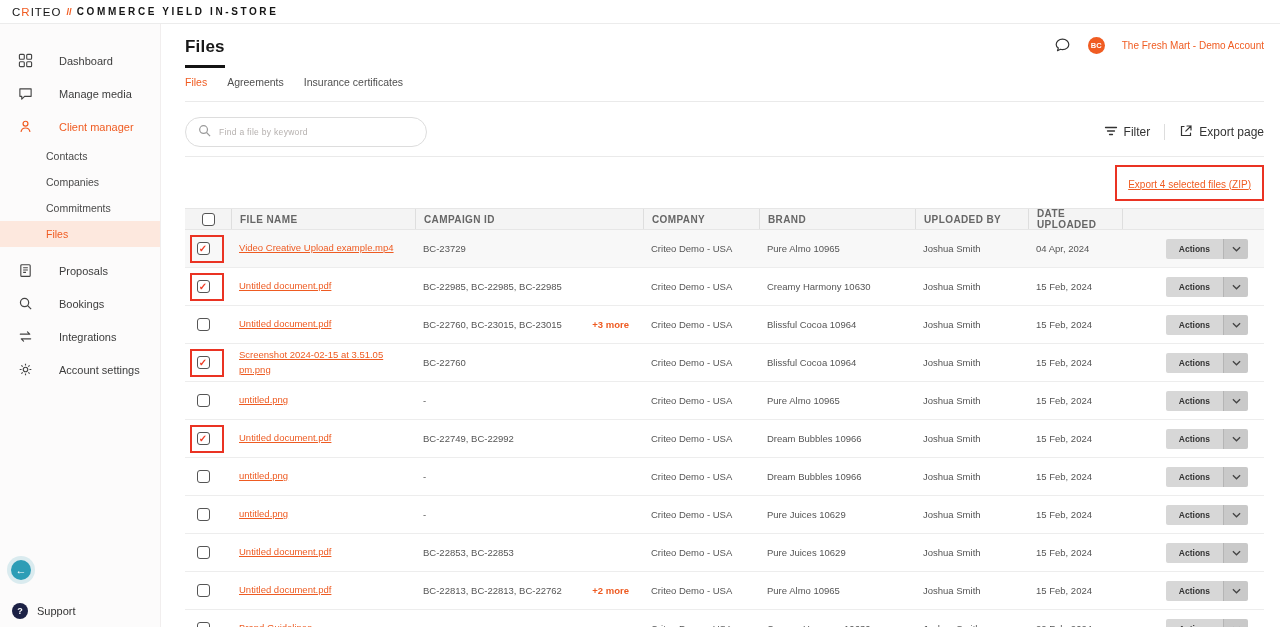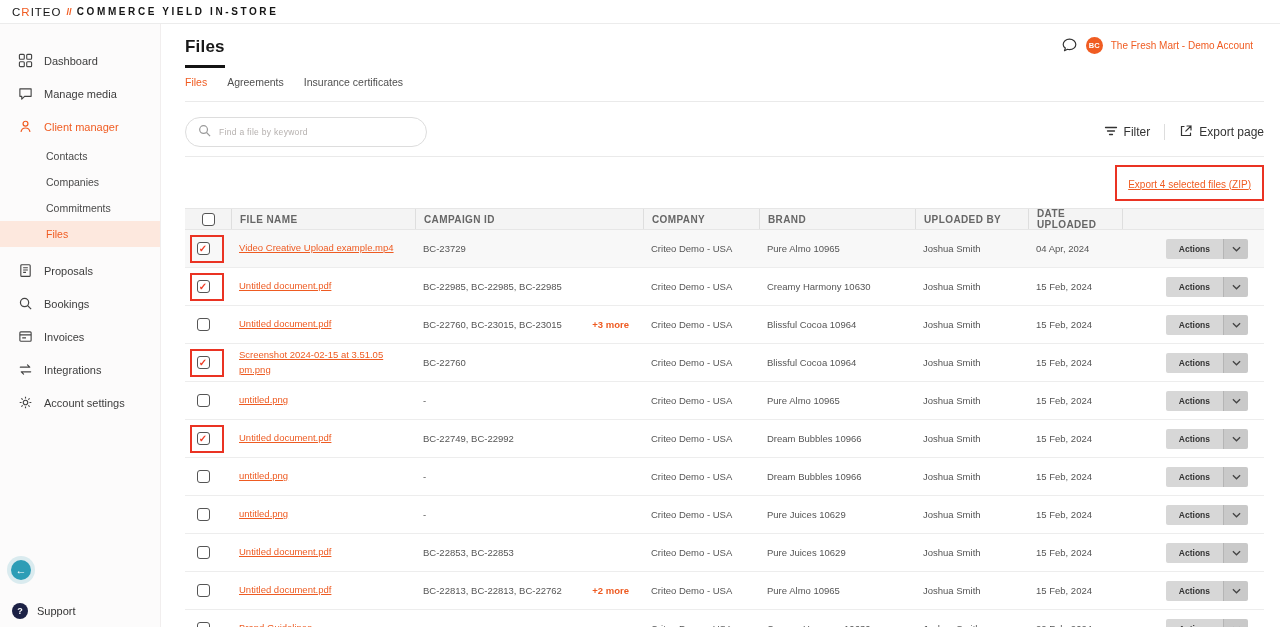--- a/index.html
+++ b/index.html
@@ -10,21 +10,21 @@
   .topbar{position:absolute;top:0;left:0;right:0;height:24px;background:#fff;
     border-bottom:1px solid #ececec;display:flex;align-items:center;padding:0 12px;z-index:9}
   .brand{font-weight:normal;font-size:11.5px;letter-spacing:1px;color:#151515}
   .brand .accent{color:#f05c22}
   .logo-sep{color:#f05c22;font-size:9.5px;font-weight:bold;margin:0 5px}
   .product{font-size:10px;letter-spacing:2.6px;font-weight:700;color:#151515}
 
   
   .sidebar{position:absolute;top:24px;left:0;width:161px;bottom:0;background:#fcfbfb;
     border-right:1px solid #f1eeee;padding-top:20px}
-  .nav-item{height:33px;display:flex;align-items:center;gap:11px;padding-left:18px;
+  .nav-item{height:33px;display:flex;align-items:center;gap:26px;padding-left:18px;
     font-size:11px;color:#3c3c3c;cursor:pointer}
   .nav-item .nav-ic{width:15px;height:15px;flex:0 0 15px;display:flex}
   .nav-item .nav-ic svg{width:15px;height:15px}
   .nav-item.active-section{color:#f05c22}
   .nav-sub{height:26px;display:flex;align-items:center;padding-left:46px;font-size:10.5px;
     color:#4a4a4a;cursor:pointer}
   .nav-sub.selected{background:#fde8de;color:#f05c22}
   .group-gap{margin-top:7px}
   .back-btn{position:absolute;left:11px;bottom:47px;width:20px;height:20px;border-radius:50%;
     background:#2d9db6;color:#fff;display:flex;align-items:center;justify-content:center;
@@ -33,21 +33,21 @@
     font-size:11px;color:#333;cursor:pointer}
   .q-icon{width:16px;height:16px;border-radius:50%;background:#1c2145;color:#fff;font-size:9px;
     display:flex;align-items:center;justify-content:center;font-weight:bold}
 
   
   .main{position:absolute;left:161px;top:24px;right:0;bottom:0;background:#fff;
     padding:0 16px 0 24px;overflow:hidden}
   .page-header{position:relative;padding-top:13px;height:43px}
   .page-title{display:inline-block;font-size:17px;font-weight:700;color:#181818;
     padding-bottom:8px;border-bottom:3px solid #141414;letter-spacing:.2px}
-  .header-right{position:absolute;right:11px;top:13px;display:flex;align-items:center;gap:8px}
+  .header-right{position:absolute;right:0;top:13px;display:flex;align-items:center;gap:17px}
   .chat-icon{display:flex}
   .chat-icon svg{width:17px;height:17px}
   .avatar{width:17px;height:17px;border-radius:50%;background:#f05c22;color:#fff;font-size:7.5px;
     font-weight:700;display:flex;align-items:center;justify-content:center}
   .account-name{font-size:10px;color:#f05c22}
 
   .tabs{display:flex;gap:20px;margin-top:9px;padding-bottom:13px;border-bottom:1px solid #eaeaea;
     font-size:10.5px;color:#4f4f4f}
   .tab{cursor:pointer}
   .tab.active{color:#f05c22}
@@ -171,31 +171,20 @@
               <circle cx="7" cy="7" r="4.4"></circle>
               <path d="M10.3 10.3L14 14"></path>
             </g>
           </svg>
         </span>
         <span>Bookings</span>
       </div>
       <div class="nav-item">
         <span class="nav-ic">
           <svg viewBox="0 0 16 16">
-            <g fill="none" stroke="#444" stroke-width="1.2">
-              <rect x="2" y="3" width="12" height="10" rx="1"></rect>
-              <path d="M2 6.2h12M4.5 9.5h4"></path>
-            </g>
-          </svg>
-        </span>
-        <span>Invoices</span>
-      </div>
-      <div class="nav-item">
-        <span class="nav-ic">
-          <svg viewBox="0 0 16 16">
             <g fill="none" stroke="#444" stroke-width="1.3" stroke-linecap="round" stroke-linejoin="round">
               <path d="M2.5 5.5h10M10.1 3.1l2.4 2.4M13.5 10.5h-10M5.9 12.9l-2.4-2.4"></path>
             </g>
           </svg>
         </span>
         <span>Integrations</span>
       </div>
       <div class="nav-item">
         <span class="nav-ic">
           <svg viewBox="0 0 16 16">

